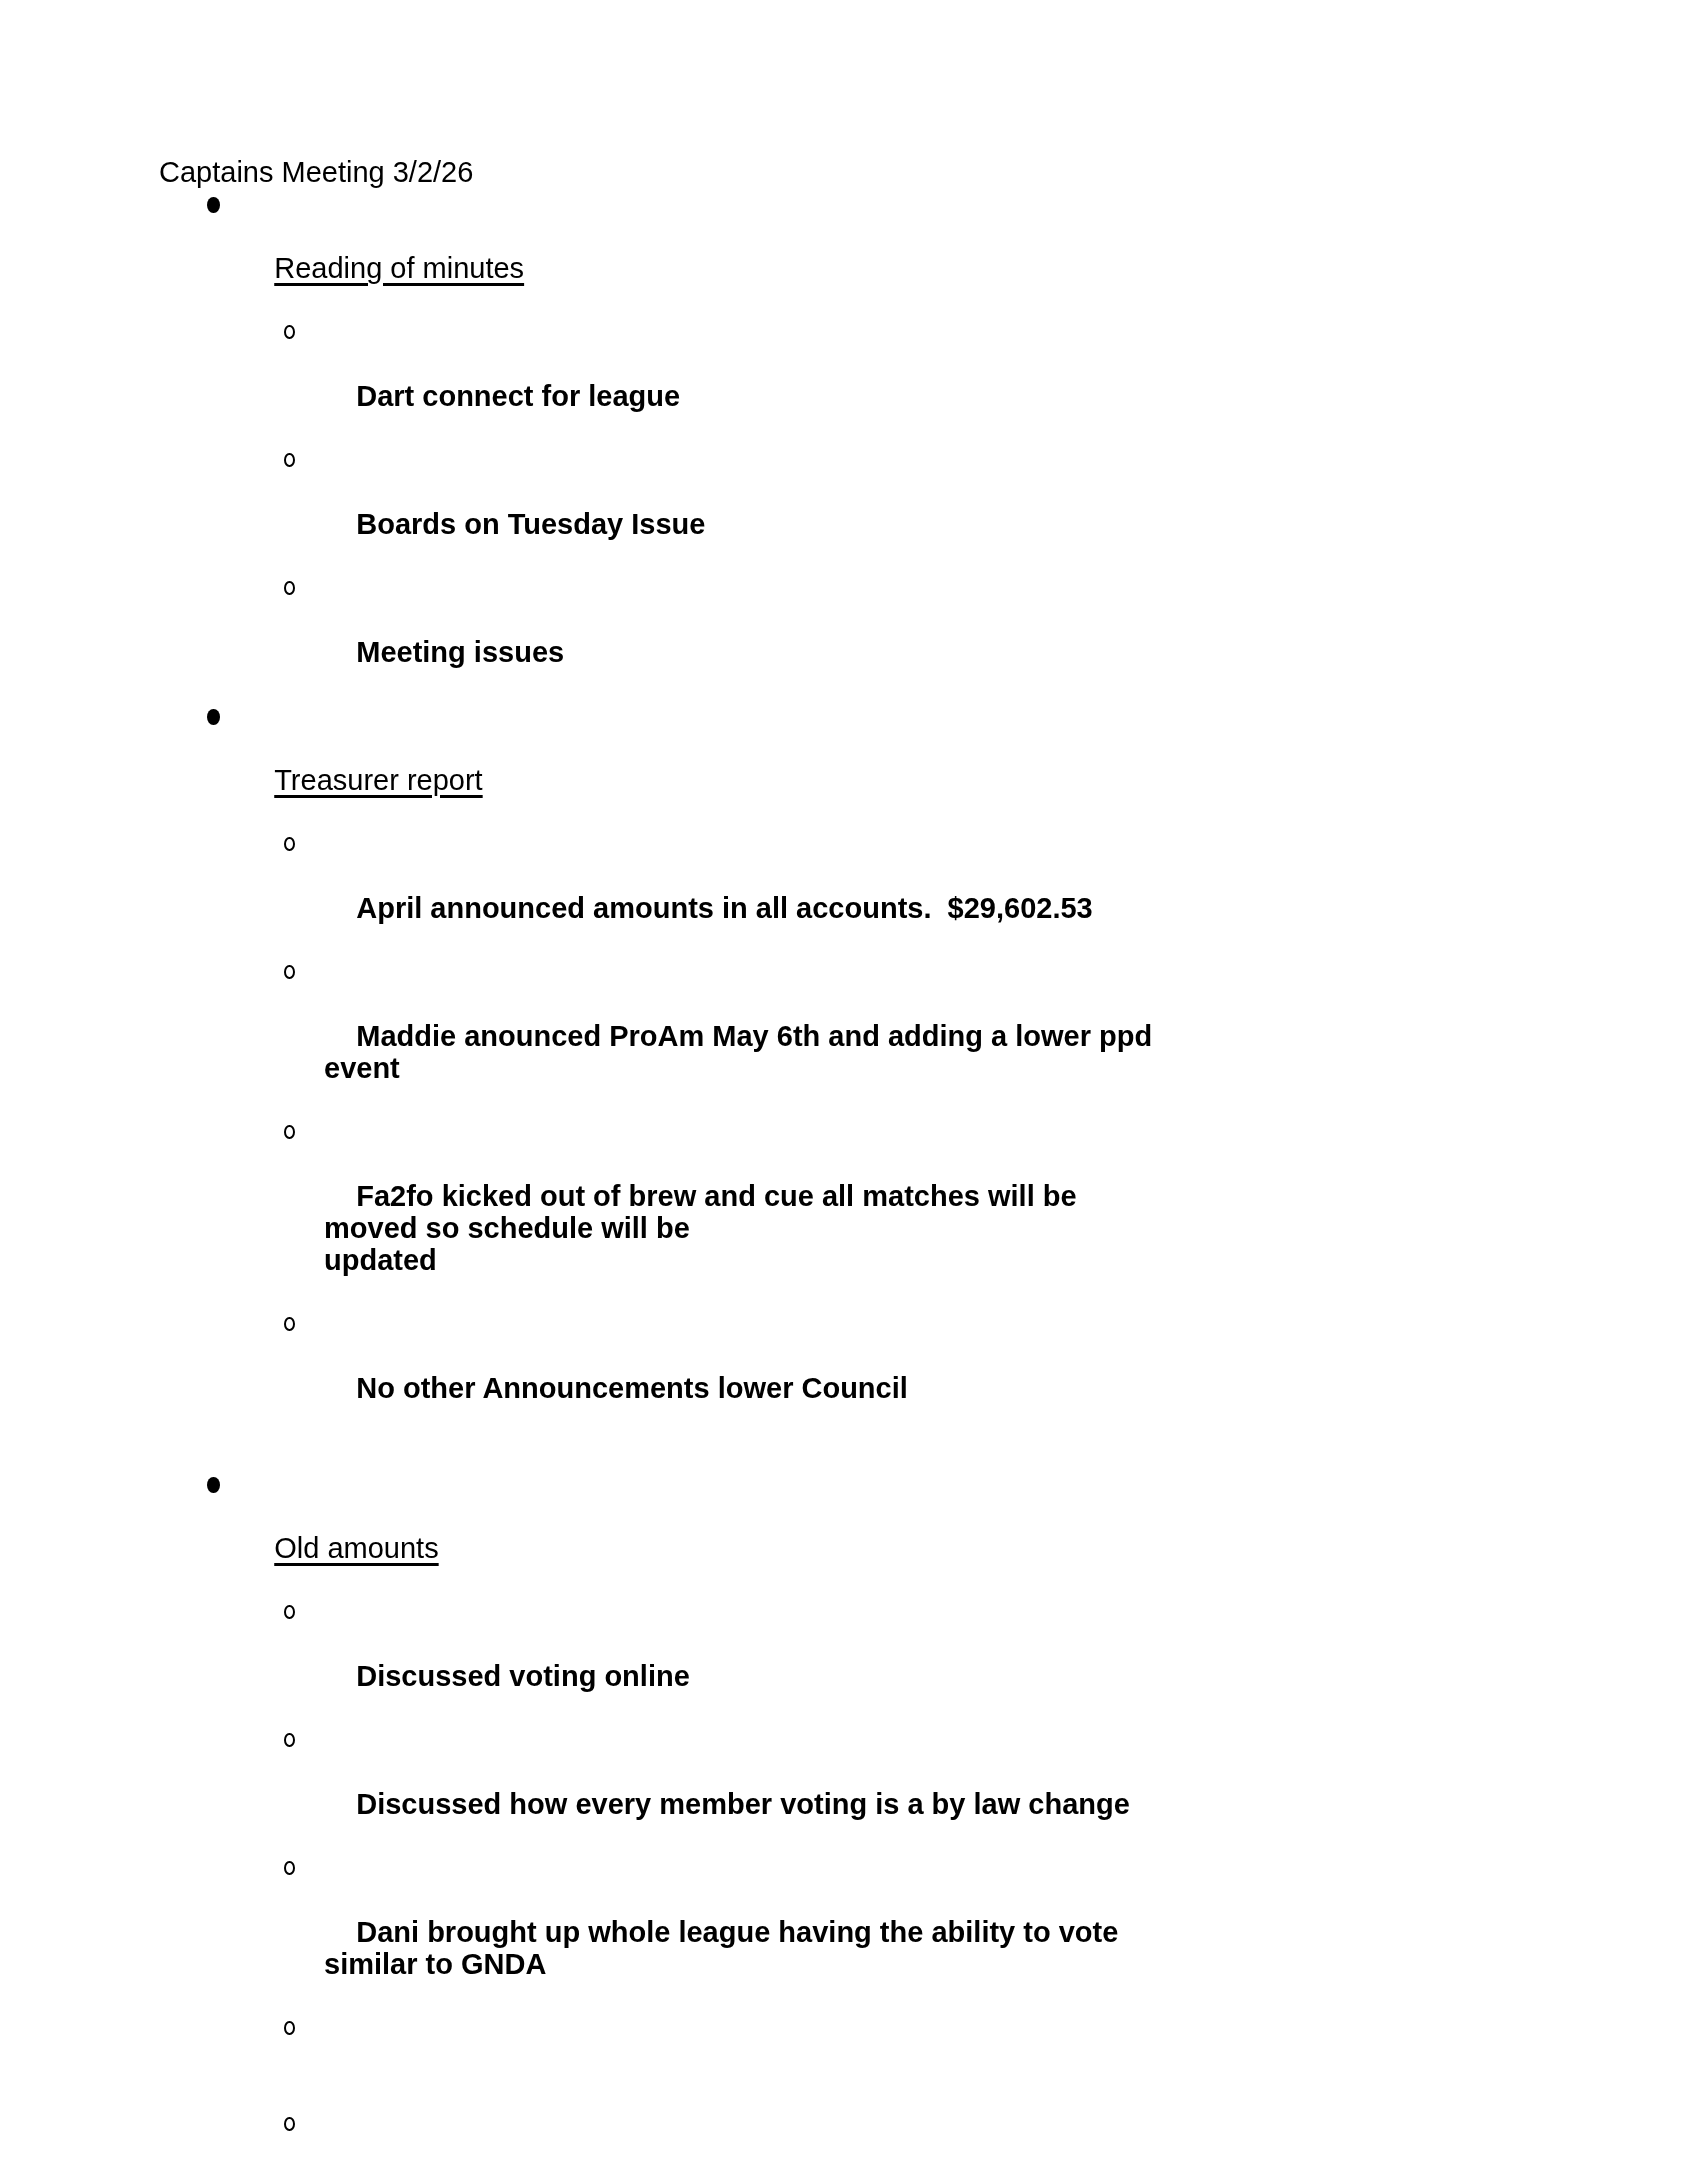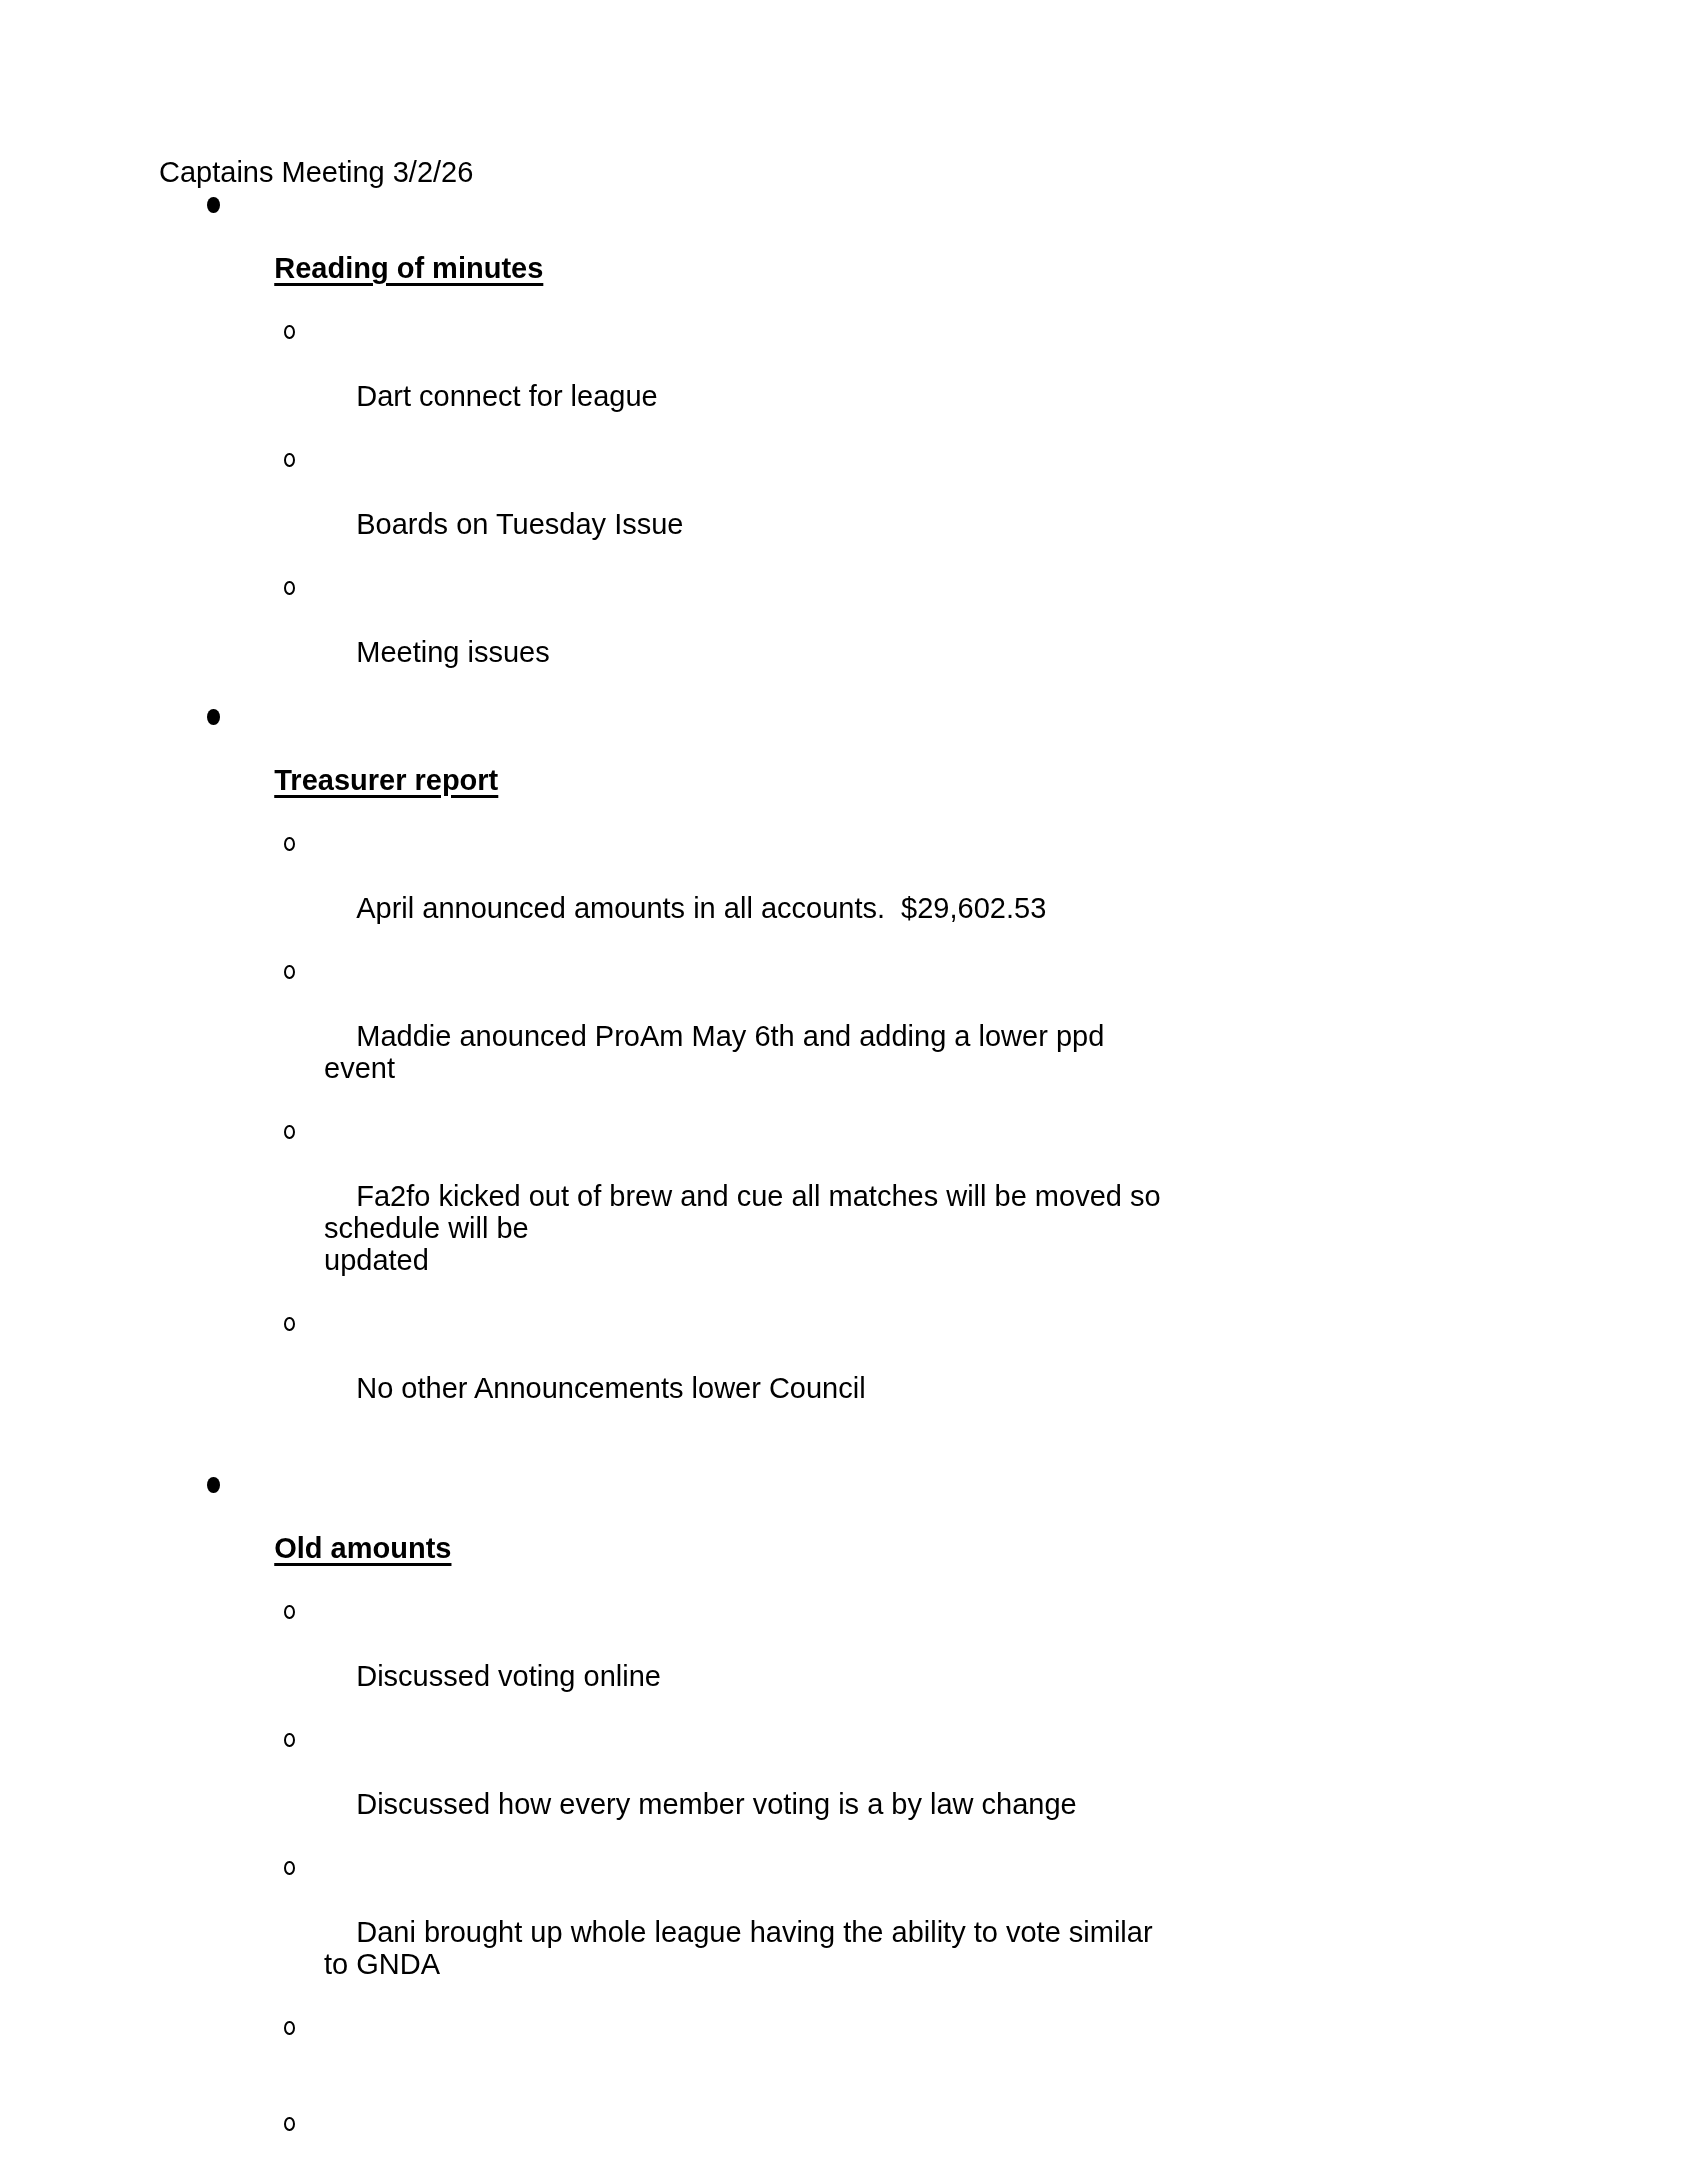--- a/index.html
+++ b/index.html
@@ -22,23 +22,23 @@
   ul.outline {
     margin: 0;
     padding: 0;
     list-style: none;
   }
   li.outline-item {
     position: relative;
     white-space: pre-wrap;
   }
   li.lvl1 { padding-left: 83px; }
-  li.lvl2 { padding-left: 165px; }
+  li.lvl2 { padding-left: 165px; font-weight: bold; }
   li.header .item-text {
-    font-weight: bold;
+    font-weight: normal;
     text-decoration: underline;
     text-decoration-thickness: 2.6px;
     text-underline-offset: 4.6px;
   }
   li.gap-before { margin-top: 32px; }
   .bullet {
     position: absolute;
     display: block;
   }
   li.lvl1 .bullet {

